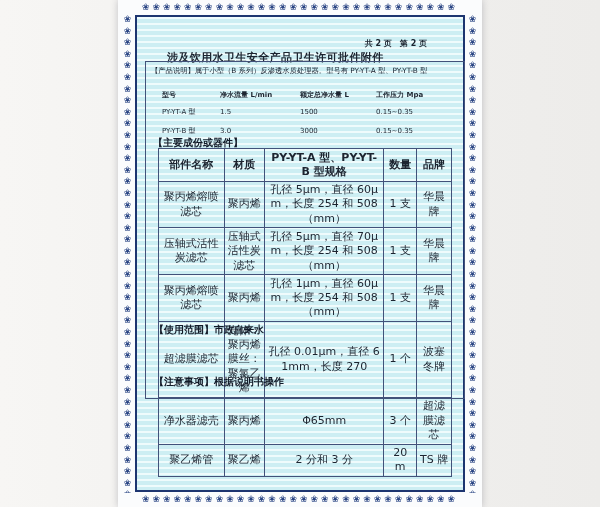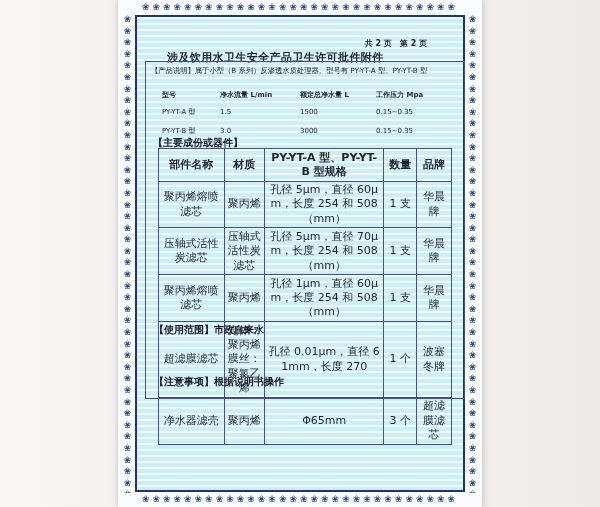--- a/index.html
+++ b/index.html
@@ -172,20 +172,27 @@
               <td>1 个</td>
               <td>波塞冬牌</td>
             </tr>
             <tr style="height: 14px;">
               <td>净水器滤壳</td>
               <td>聚丙烯</td>
               <td>Φ65mm</td>
               <td>3 个</td>
               <td>超滤膜滤芯</td>
             </tr>
+            <tr style="height: 15px;">
+              <td>聚乙烯管</td>
+              <td>聚乙烯</td>
+              <td>2 分和 3 分</td>
+              <td>20 m</td>
+              <td>TS 牌</td>
+            </tr>
           </tbody>
         </table>
 
       <div class="label-line usage">
         <span>【使用范围】</span><span>市政自来水</span>
       </div>
 
       <div class="label-line notes">
         <span>【注意事项】</span><span>根据说明书操作</span>
       </div>

